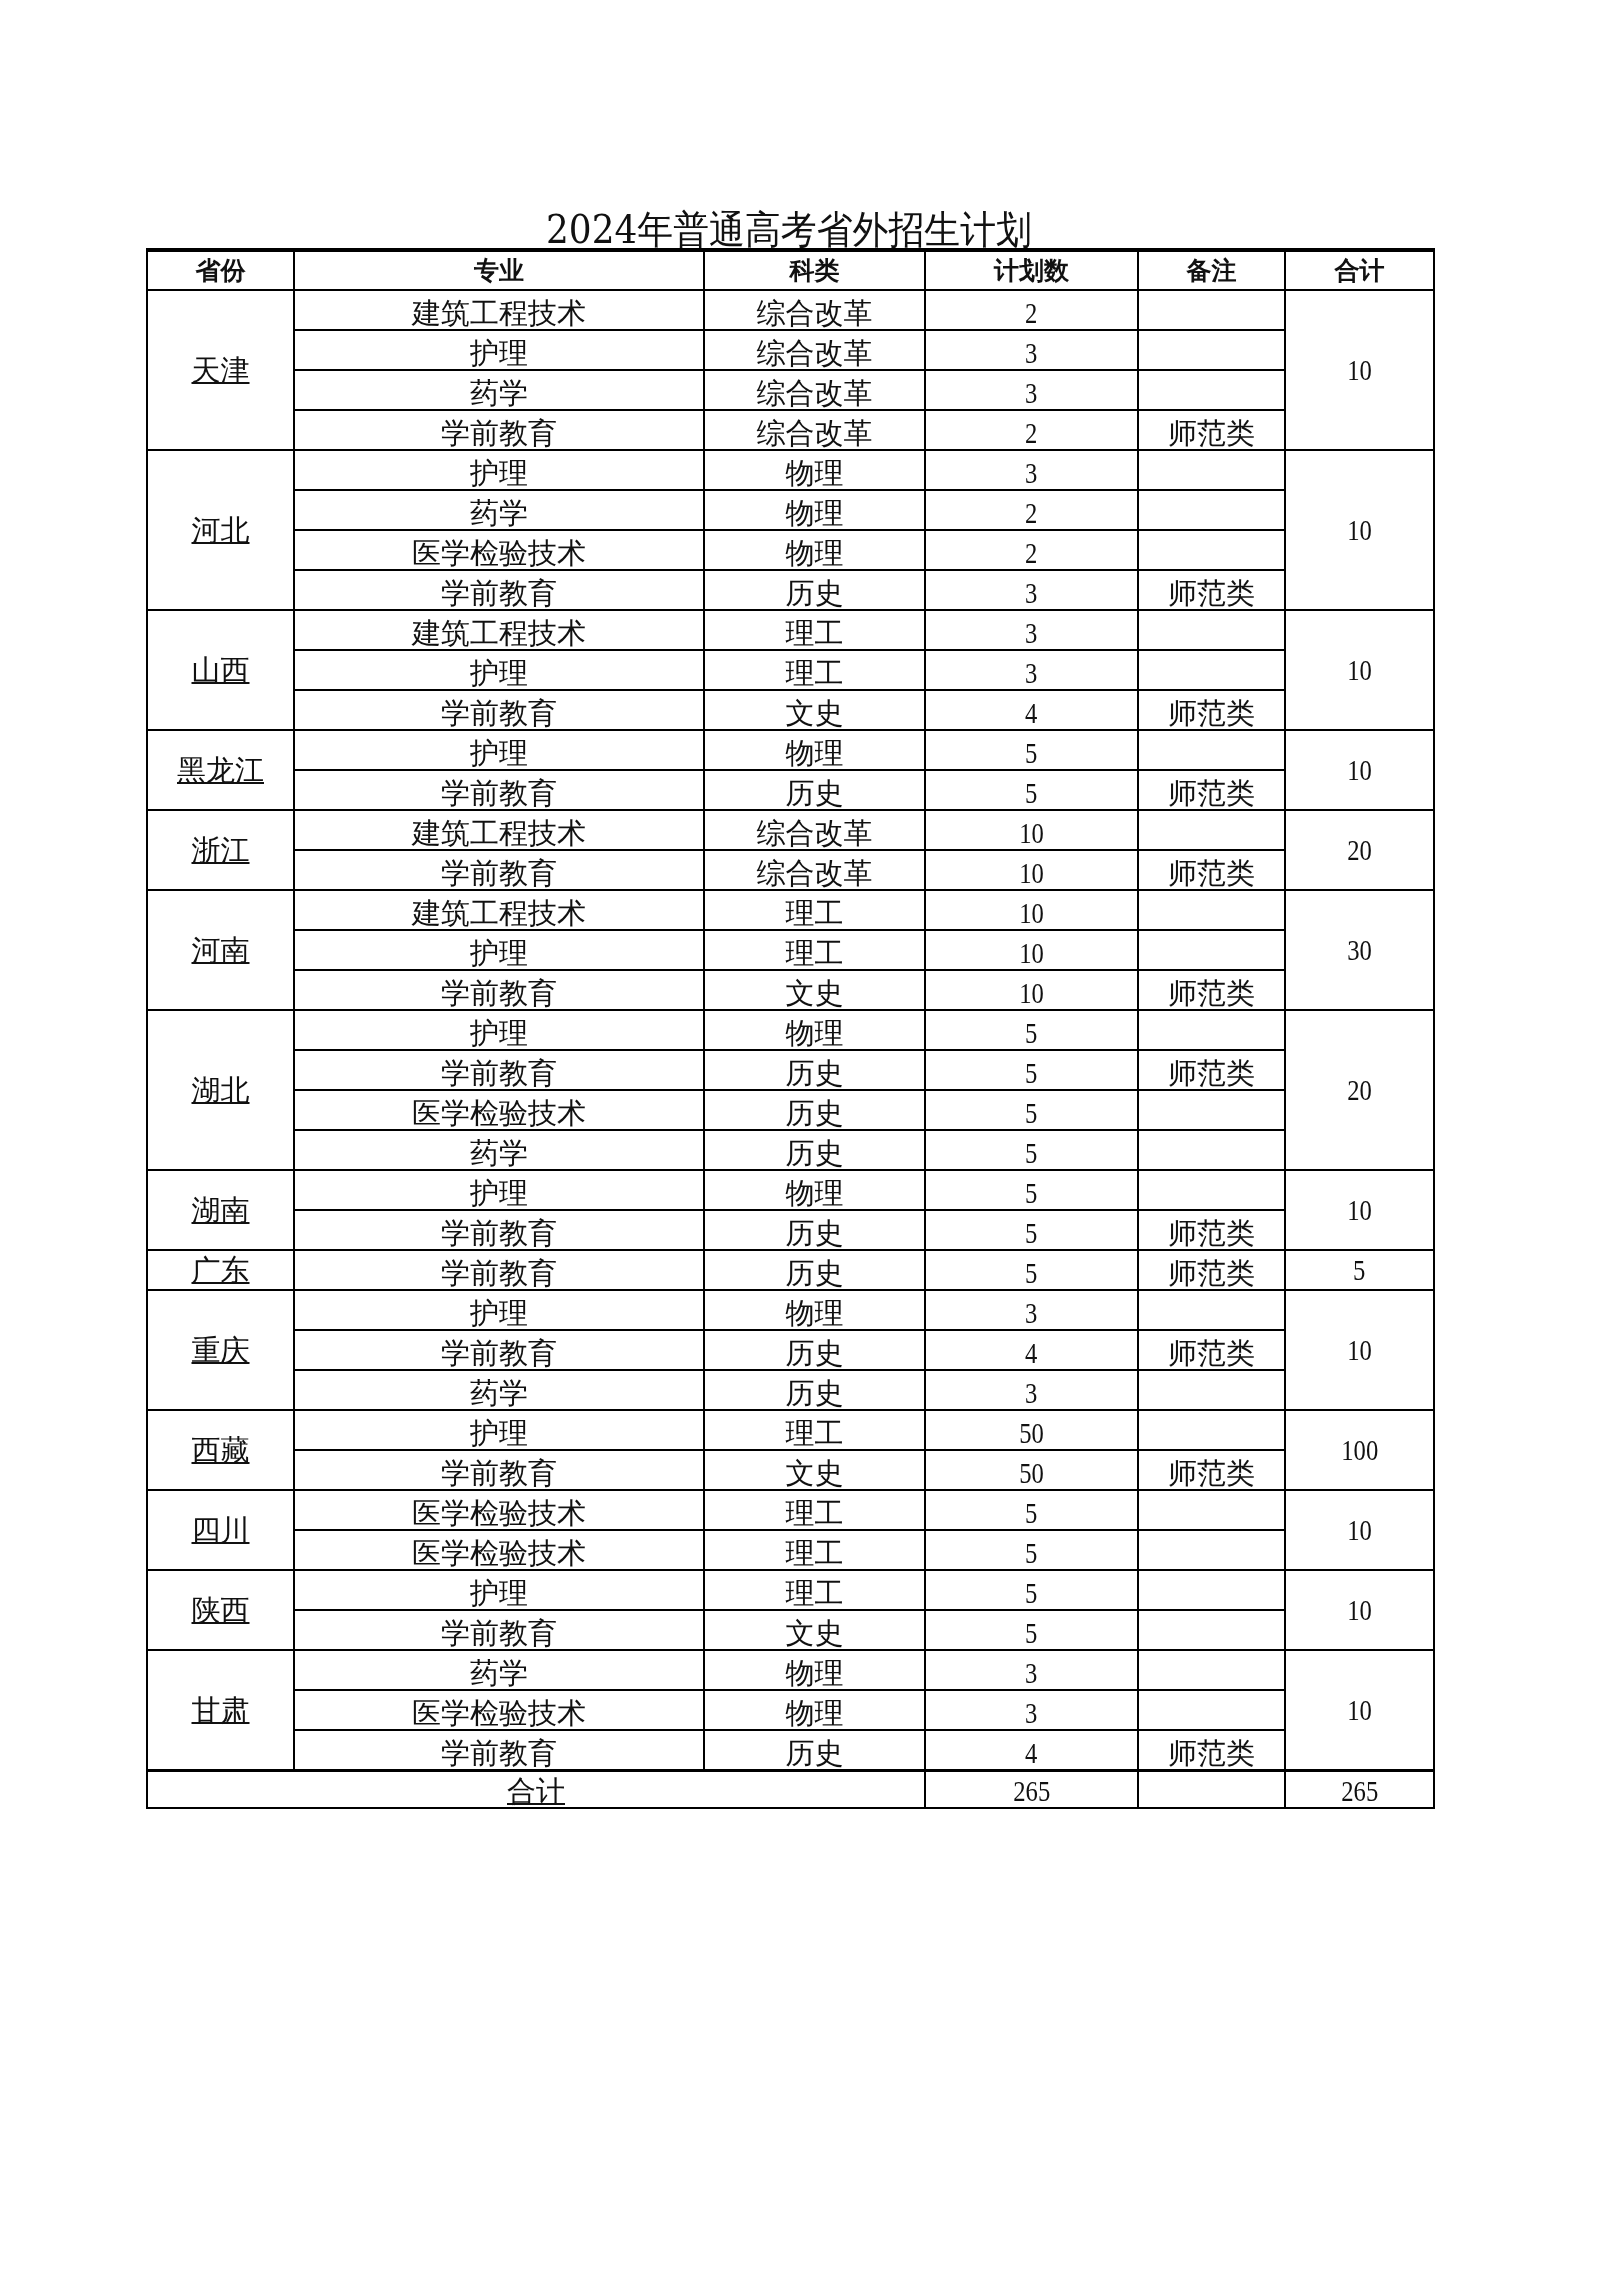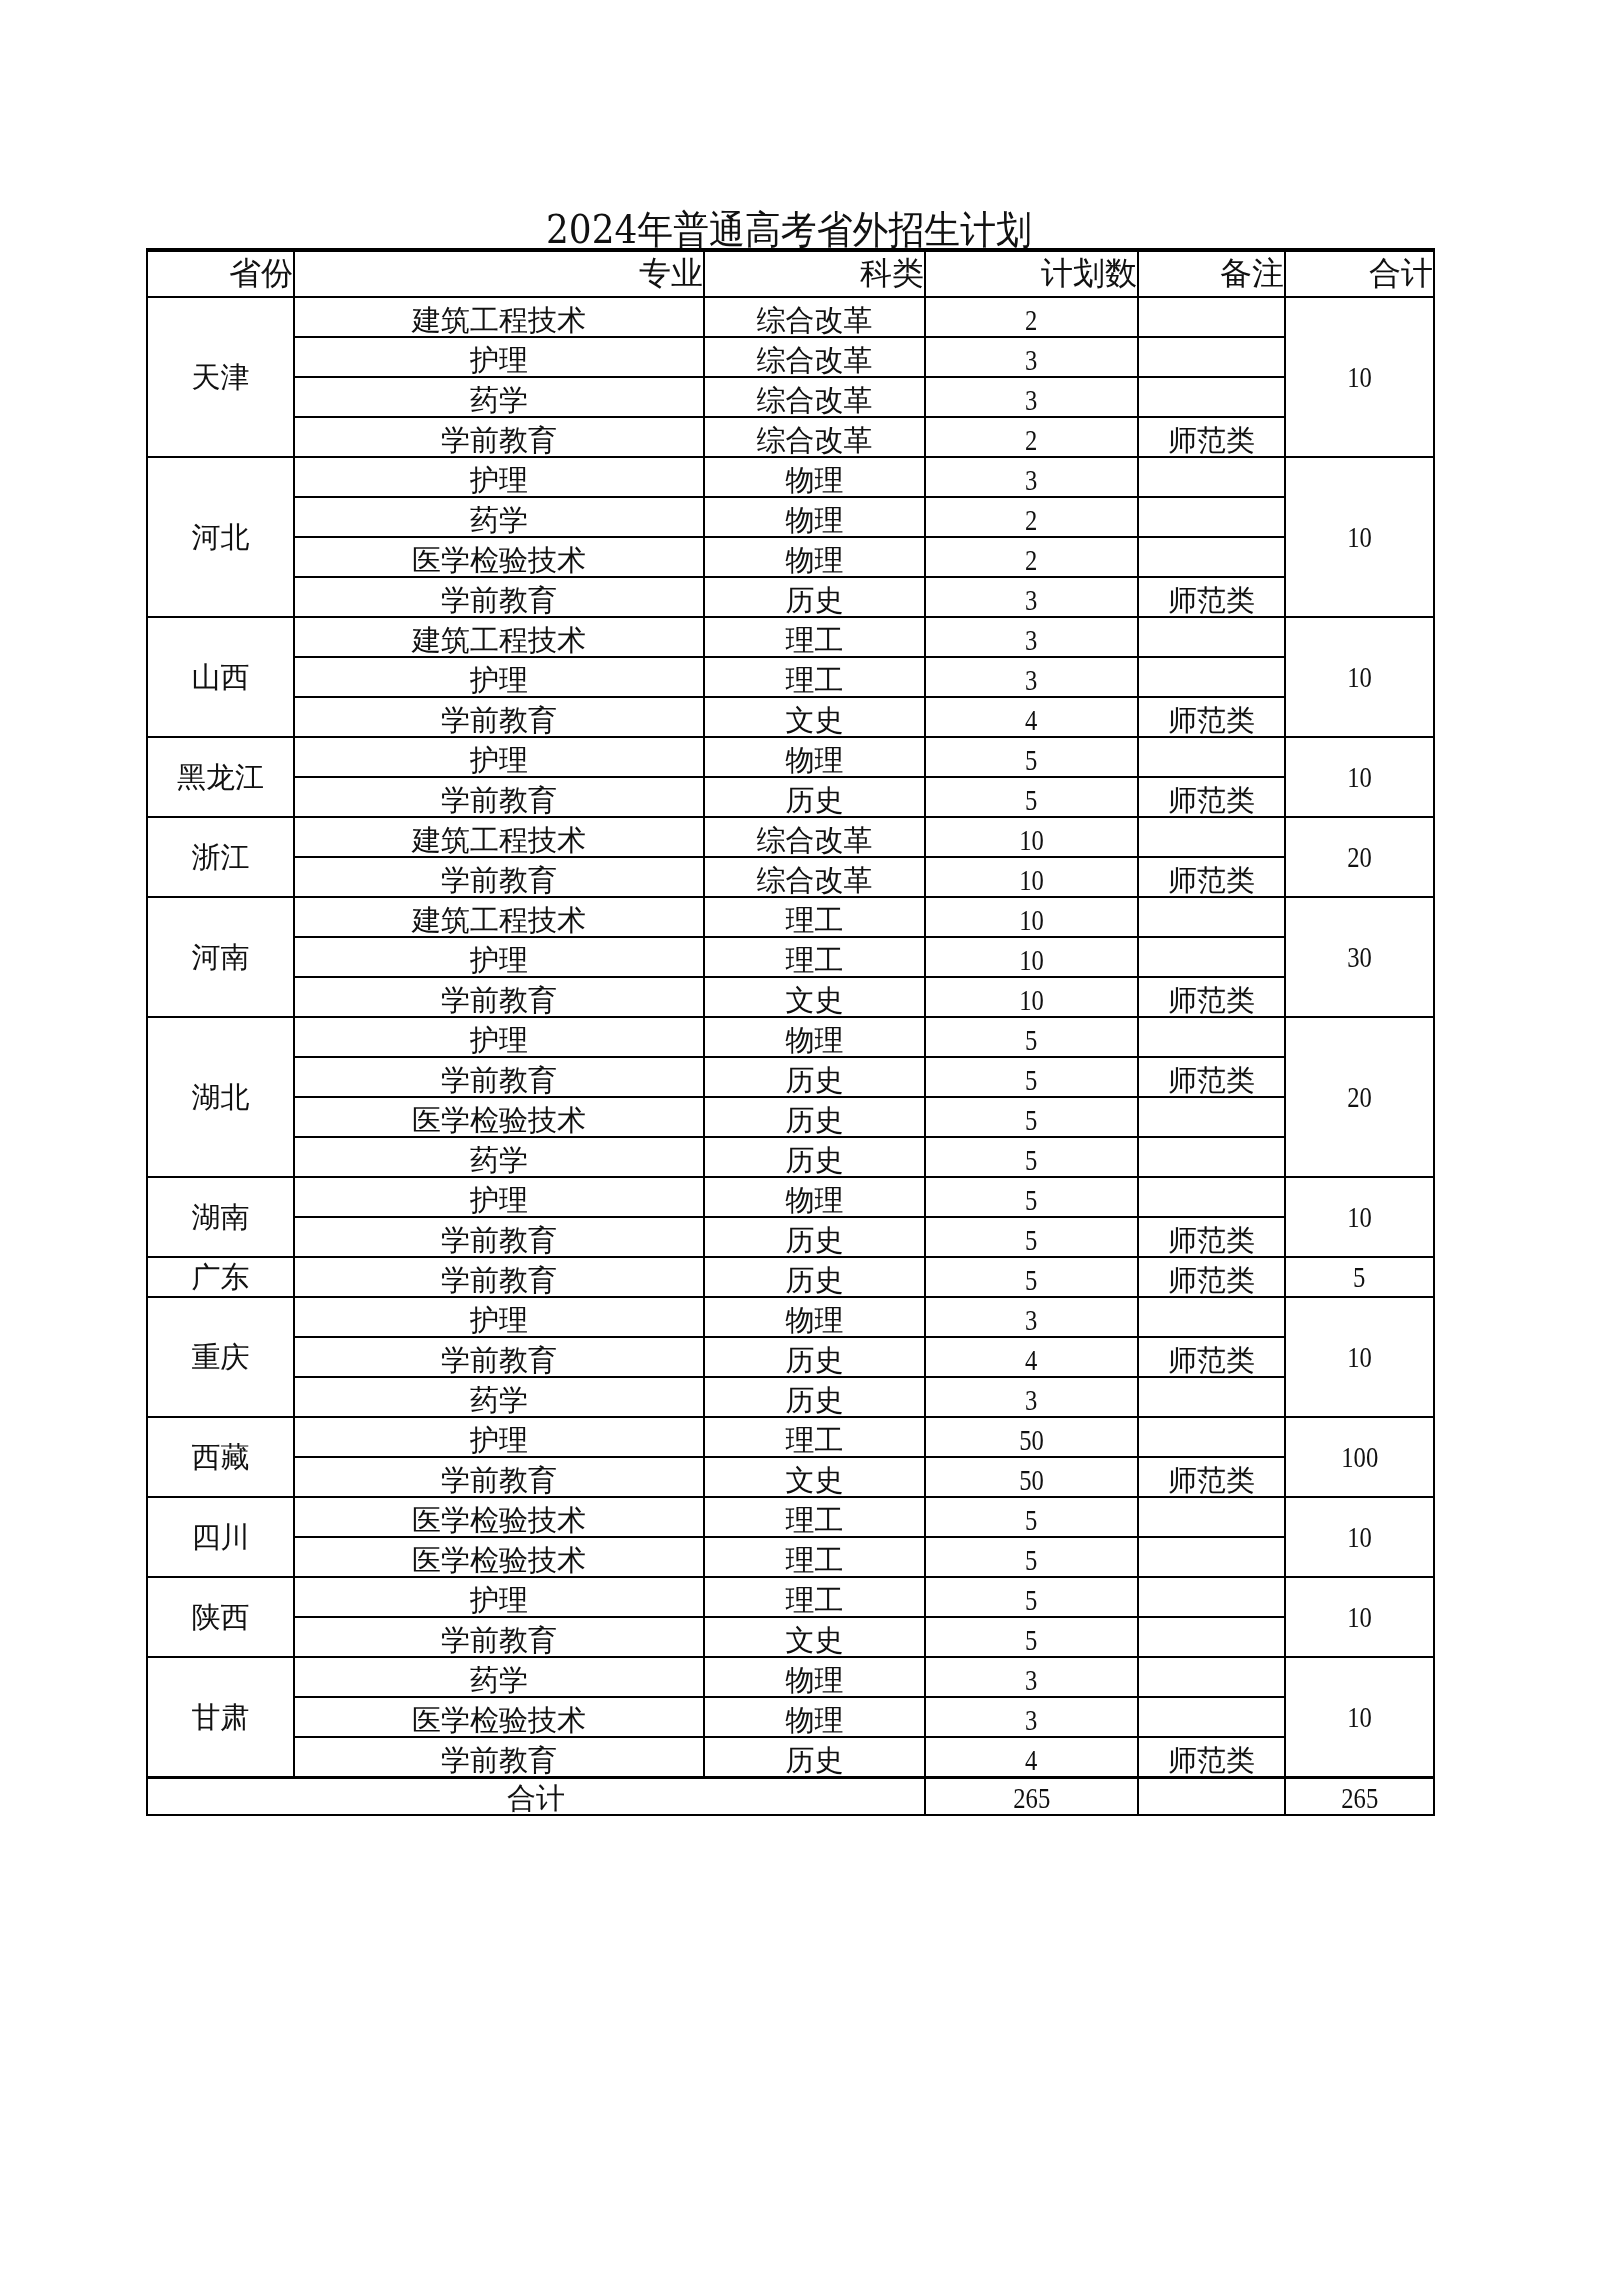--- a/index.html
+++ b/index.html
@@ -16,33 +16,33 @@
     font-family: "DejaVu Serif", "Liberation Serif", serif; color: #111;
   }
   table.plan col.c1 { width: 147px; }
   table.plan col.c2 { width: 410px; }
   table.plan col.c3 { width: 221px; }
   table.plan col.c4 { width: 213px; }
   table.plan col.c5 { width: 147px; }
   table.plan col.c6 { width: 149px; }
   table.plan th {
     height: 37px; border: 2.9px solid #000; border-top-width: 4.9px; border-bottom-width: 2.9px;
-    font-family: "DejaVu Sans", "Liberation Sans", sans-serif; font-weight: normal;
-    font-size: 32px; text-align: right; vertical-align: middle; padding: 0;
+    font-family: "DejaVu Sans", "Liberation Sans", sans-serif; font-weight: bold;
+    font-size: 25px; text-align: center; vertical-align: middle; padding: 0;
   }
   table.plan td {
     height: 38px; padding: 0 0 0 0; text-align: center; vertical-align: bottom;
     font-size: 29px; line-height: 31px; font-weight: normal;
     border-left: 2px solid #000; border-right: 2px solid #000;
     border-top: 2px solid #000; border-bottom: 2px solid #000;
     overflow: hidden; white-space: nowrap;
   }
   table.plan td.prov, table.plan td.sum { vertical-align: middle; font-size: 29px; }
   table.plan tr.grp-start td { border-top: 2.9px solid #000; }
-  table.plan td.first { border-left: 2.9px solid #000; }
+  table.plan td.first { border-left: 2.9px solid #000; text-decoration: underline; }
   table.plan td.last { border-right: 2.9px solid #000; }
   table.plan tr.total td { vertical-align: bottom; border-top: 3.9px solid #000; border-bottom: 2.9px solid #000; height: 35px; }
   .num { font-family: "Liberation Serif", "DejaVu Serif", serif; transform: scaleX(0.85); display: inline-block; }
 </style>
 </head>
 <body>
 
 <div class="title">2024年普通高考省外招生计划</div>
 
 <table class="plan">

